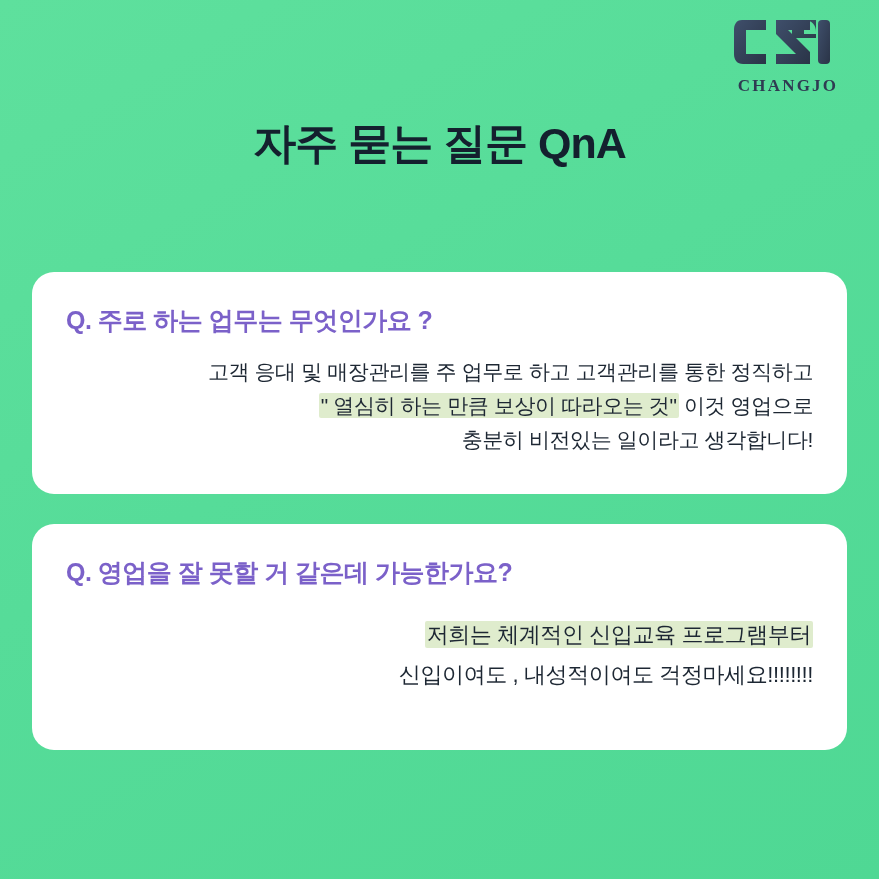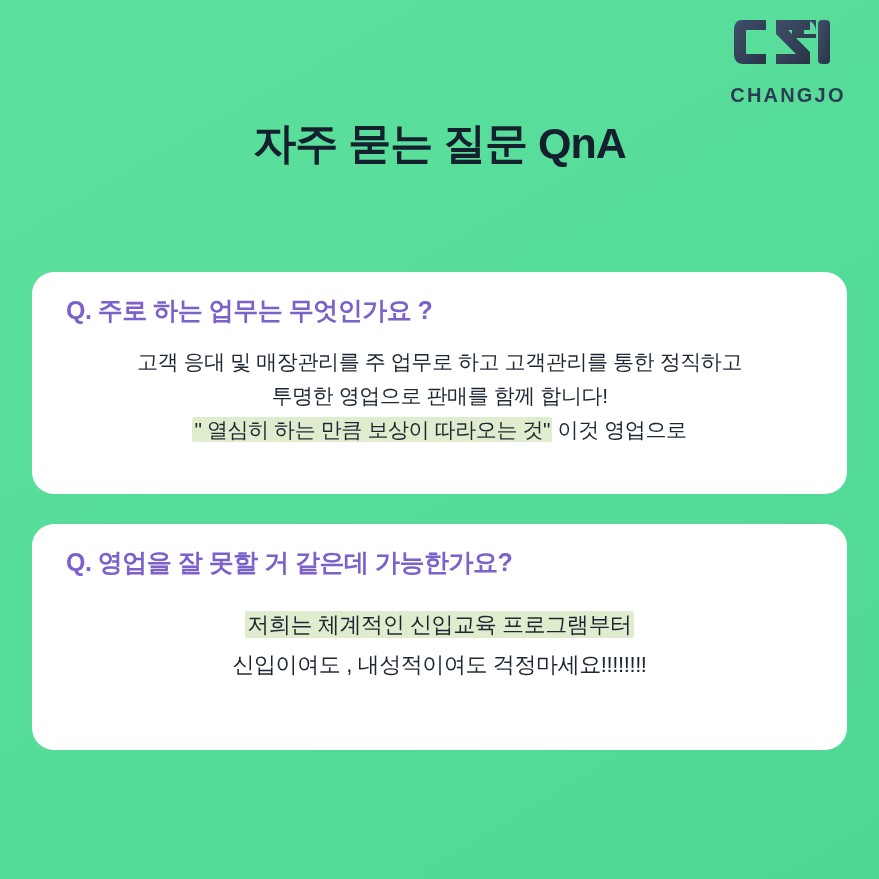--- a/index.html
+++ b/index.html
@@ -28,25 +28,26 @@
     right: 26px;
     width: 130px;
     text-align: center;
   }
   .logo-mark {
     display: block;
     margin: 0 auto;
   }
   .logo-text {
     display: block;
-    margin-top: 14px;
-    font-size: 20px;
+    margin-top: 6px;
+    font-size: 17px;
     font-weight: bold;
     letter-spacing: 2.2px;
     color: #2f3b52;
+    font-family: Liberation Serif, serif;
   }
 
   
   .title {
     position: absolute;
     top: 115px;
     left: 0;
     width: 879px;
     text-align: center;
     font-size: 43px;
@@ -56,36 +57,36 @@
   }
 
   
   .card {
     position: absolute;
     left: 32px;
     width: 815px;
     background: #ffffff;
     border-radius: 22px;
     box-sizing: border-box;
-    padding: 22px 34px 30px 34px;
+    padding: 32px 34px 30px 34px;
   }
   #card-1 { top: 272px; height: 222px; }
   #card-2 { top: 524px; height: 226px; }
 
   .q-line {
     font-size: 25px;
     font-weight: bold;
     color: #7b61c9;
     letter-spacing: -0.5px;
     margin: 0 0 18px 0;
   }
   #card-2 .q-line { margin-bottom: 26px; }
 
   .a-body {
-    text-align: center;
+    text-align: right;
     font-size: 21px;
     line-height: 34px;
     color: #1d2733;
     letter-spacing: -0.4px;
   }
   #card-2 .a-body {
     font-size: 22px;
     line-height: 40px;
   }
   .a-line { display: block; }
@@ -118,24 +119,24 @@
 
   <div class="title">자주 묻는 질문 QnA</div>
 
   <div class="card" id="card-1">
     <p class="q-line">Q. 주로 하는 업무는 무엇인가요 ?</p>
     <div class="a-body">
       <span class="a-line">
         <span>고객 응대 및 매장관리를 주 업무로 하고 고객관리를 통한 정직하고</span>
       </span>
       <span class="a-line">
-        <span>투명한 영업으로 판매를 함께 합니다!</span>
+        <span class="hl">" 열심히 하는 만큼 보상이 따라오는 것"</span><span> 이것 영업으로</span>
       </span>
       <span class="a-line">
-        <span class="hl">" 열심히 하는 만큼 보상이 따라오는 것"</span><span> 이것 영업으로</span>
+        <span>충분히 비전있는 일이라고 생각합니다!</span>
       </span>
     </div>
   </div>
 
   <div class="card" id="card-2">
     <p class="q-line">Q. 영업을 잘 못할 거 같은데 가능한가요?</p>
     <div class="a-body">
       <span class="a-line">
         <span class="hl">저희는 체계적인 신입교육 프로그램부터</span>
       </span>

